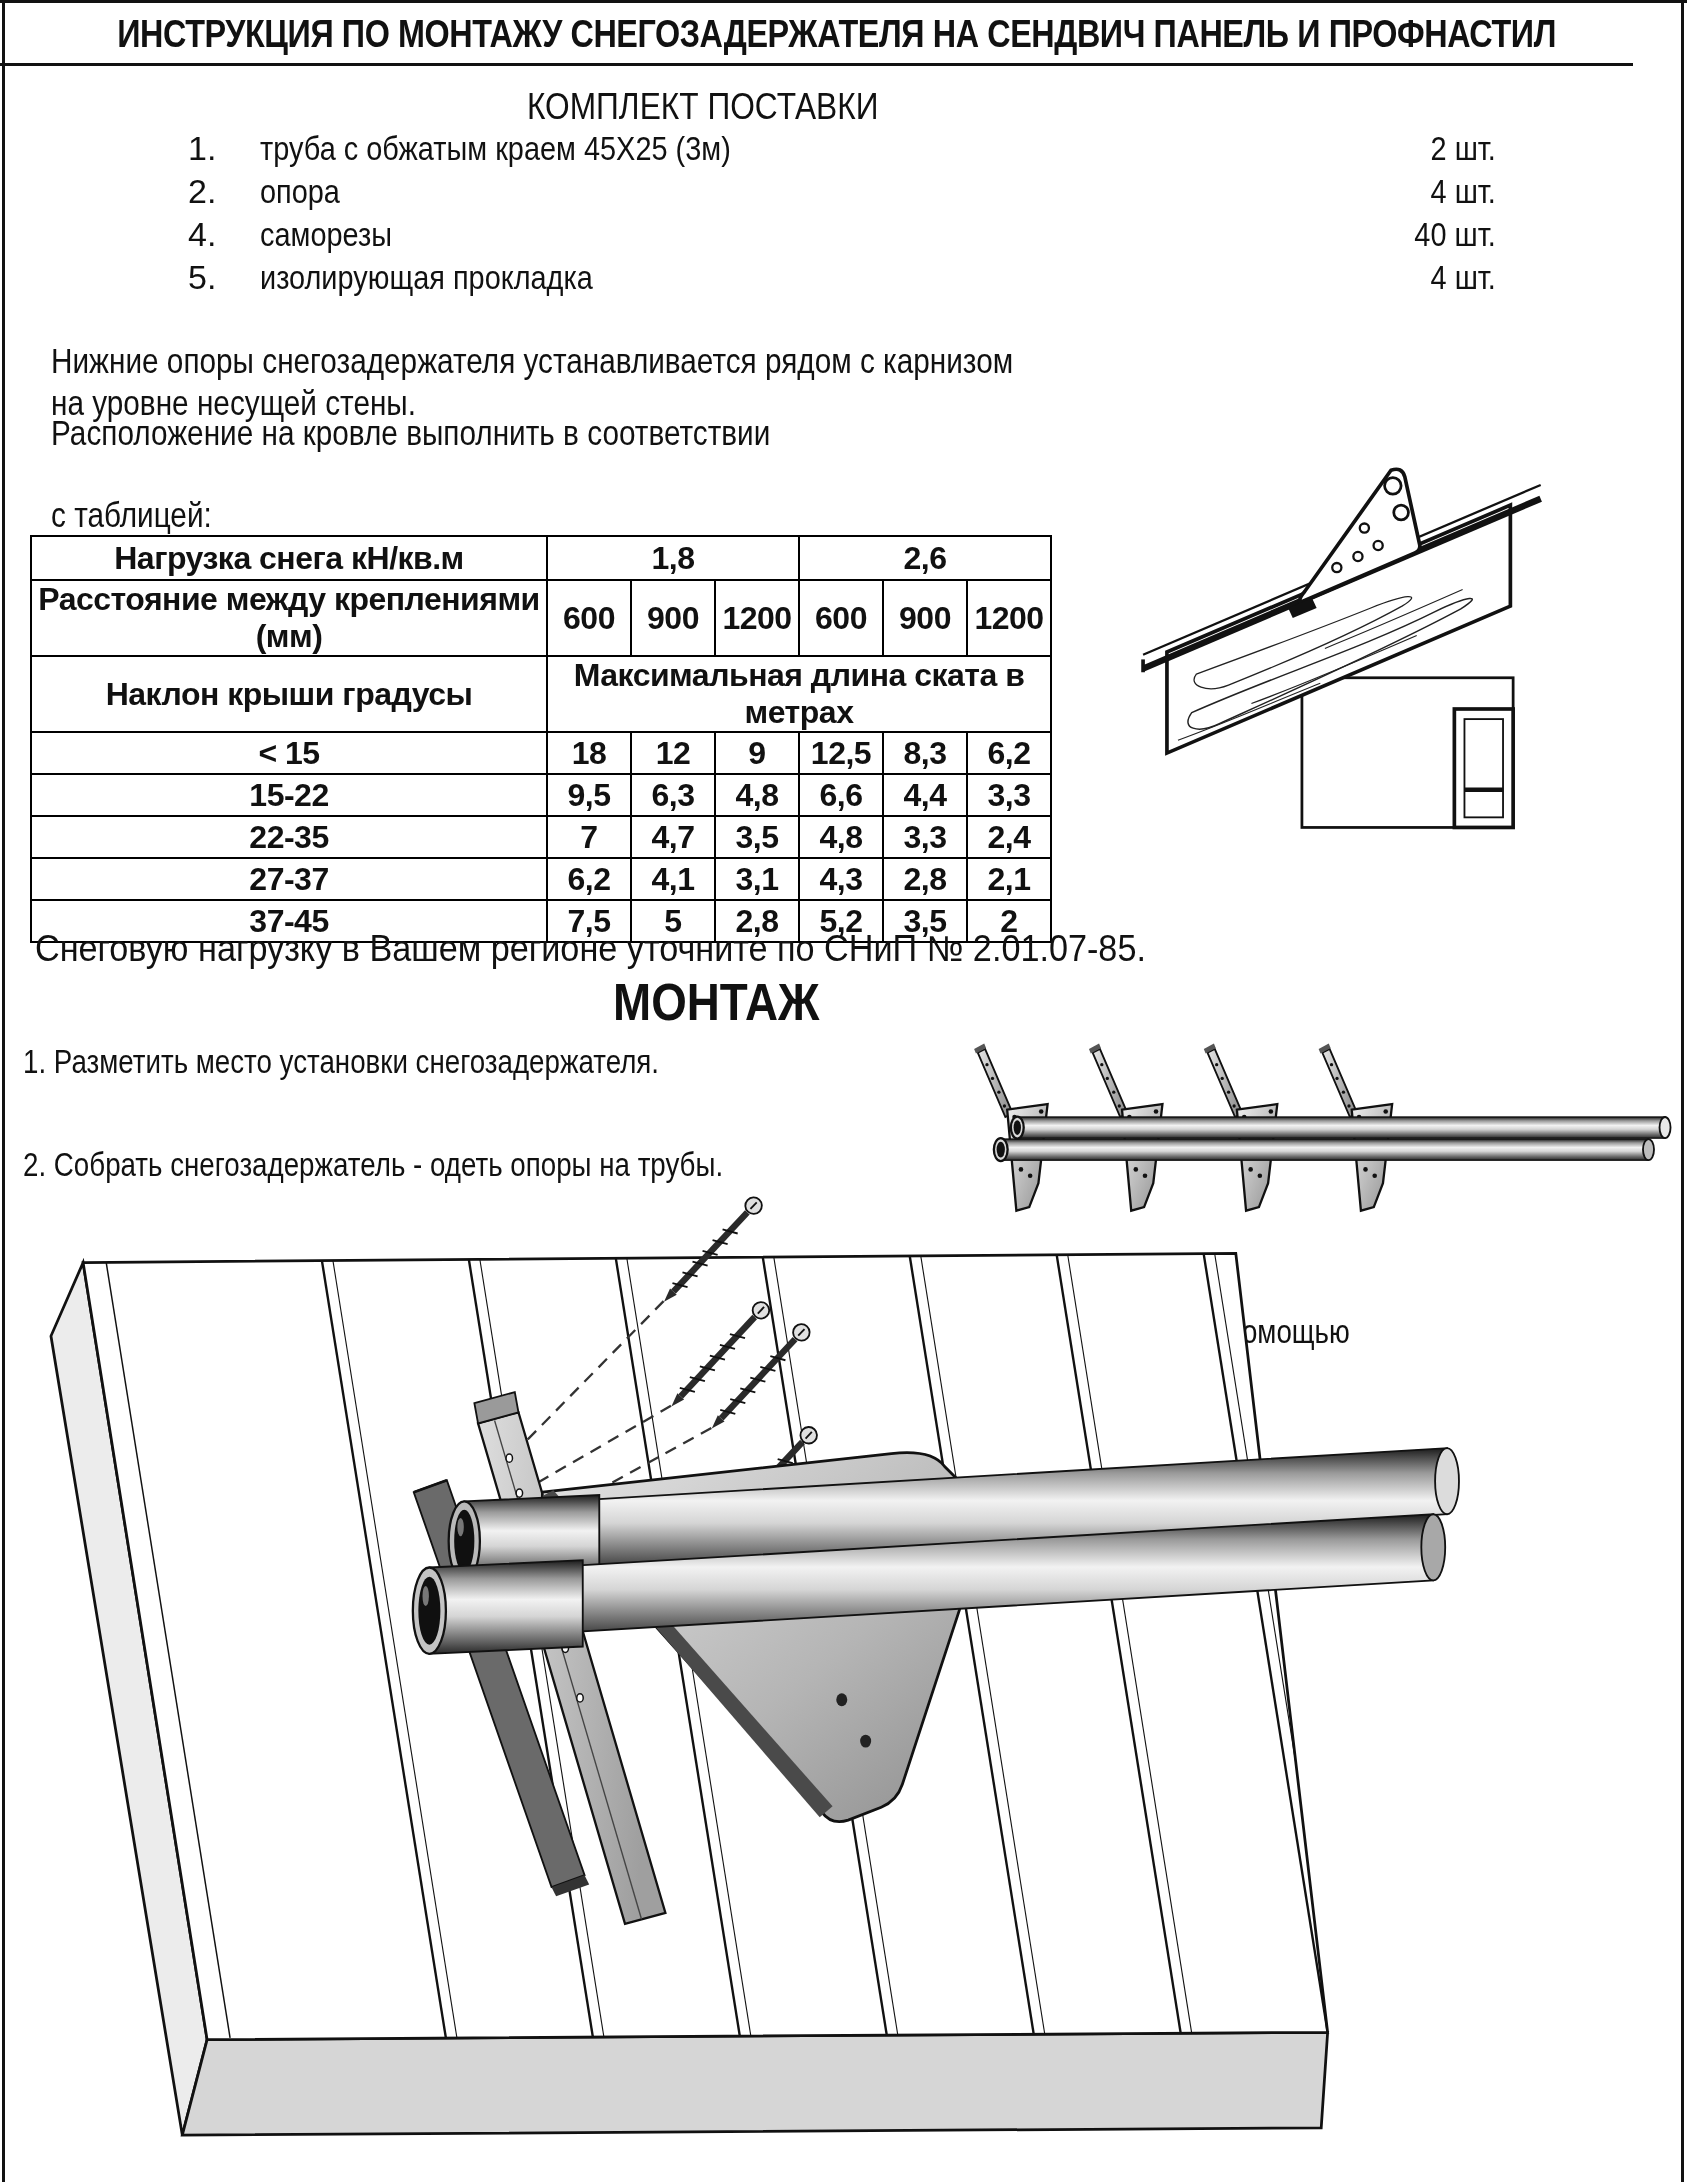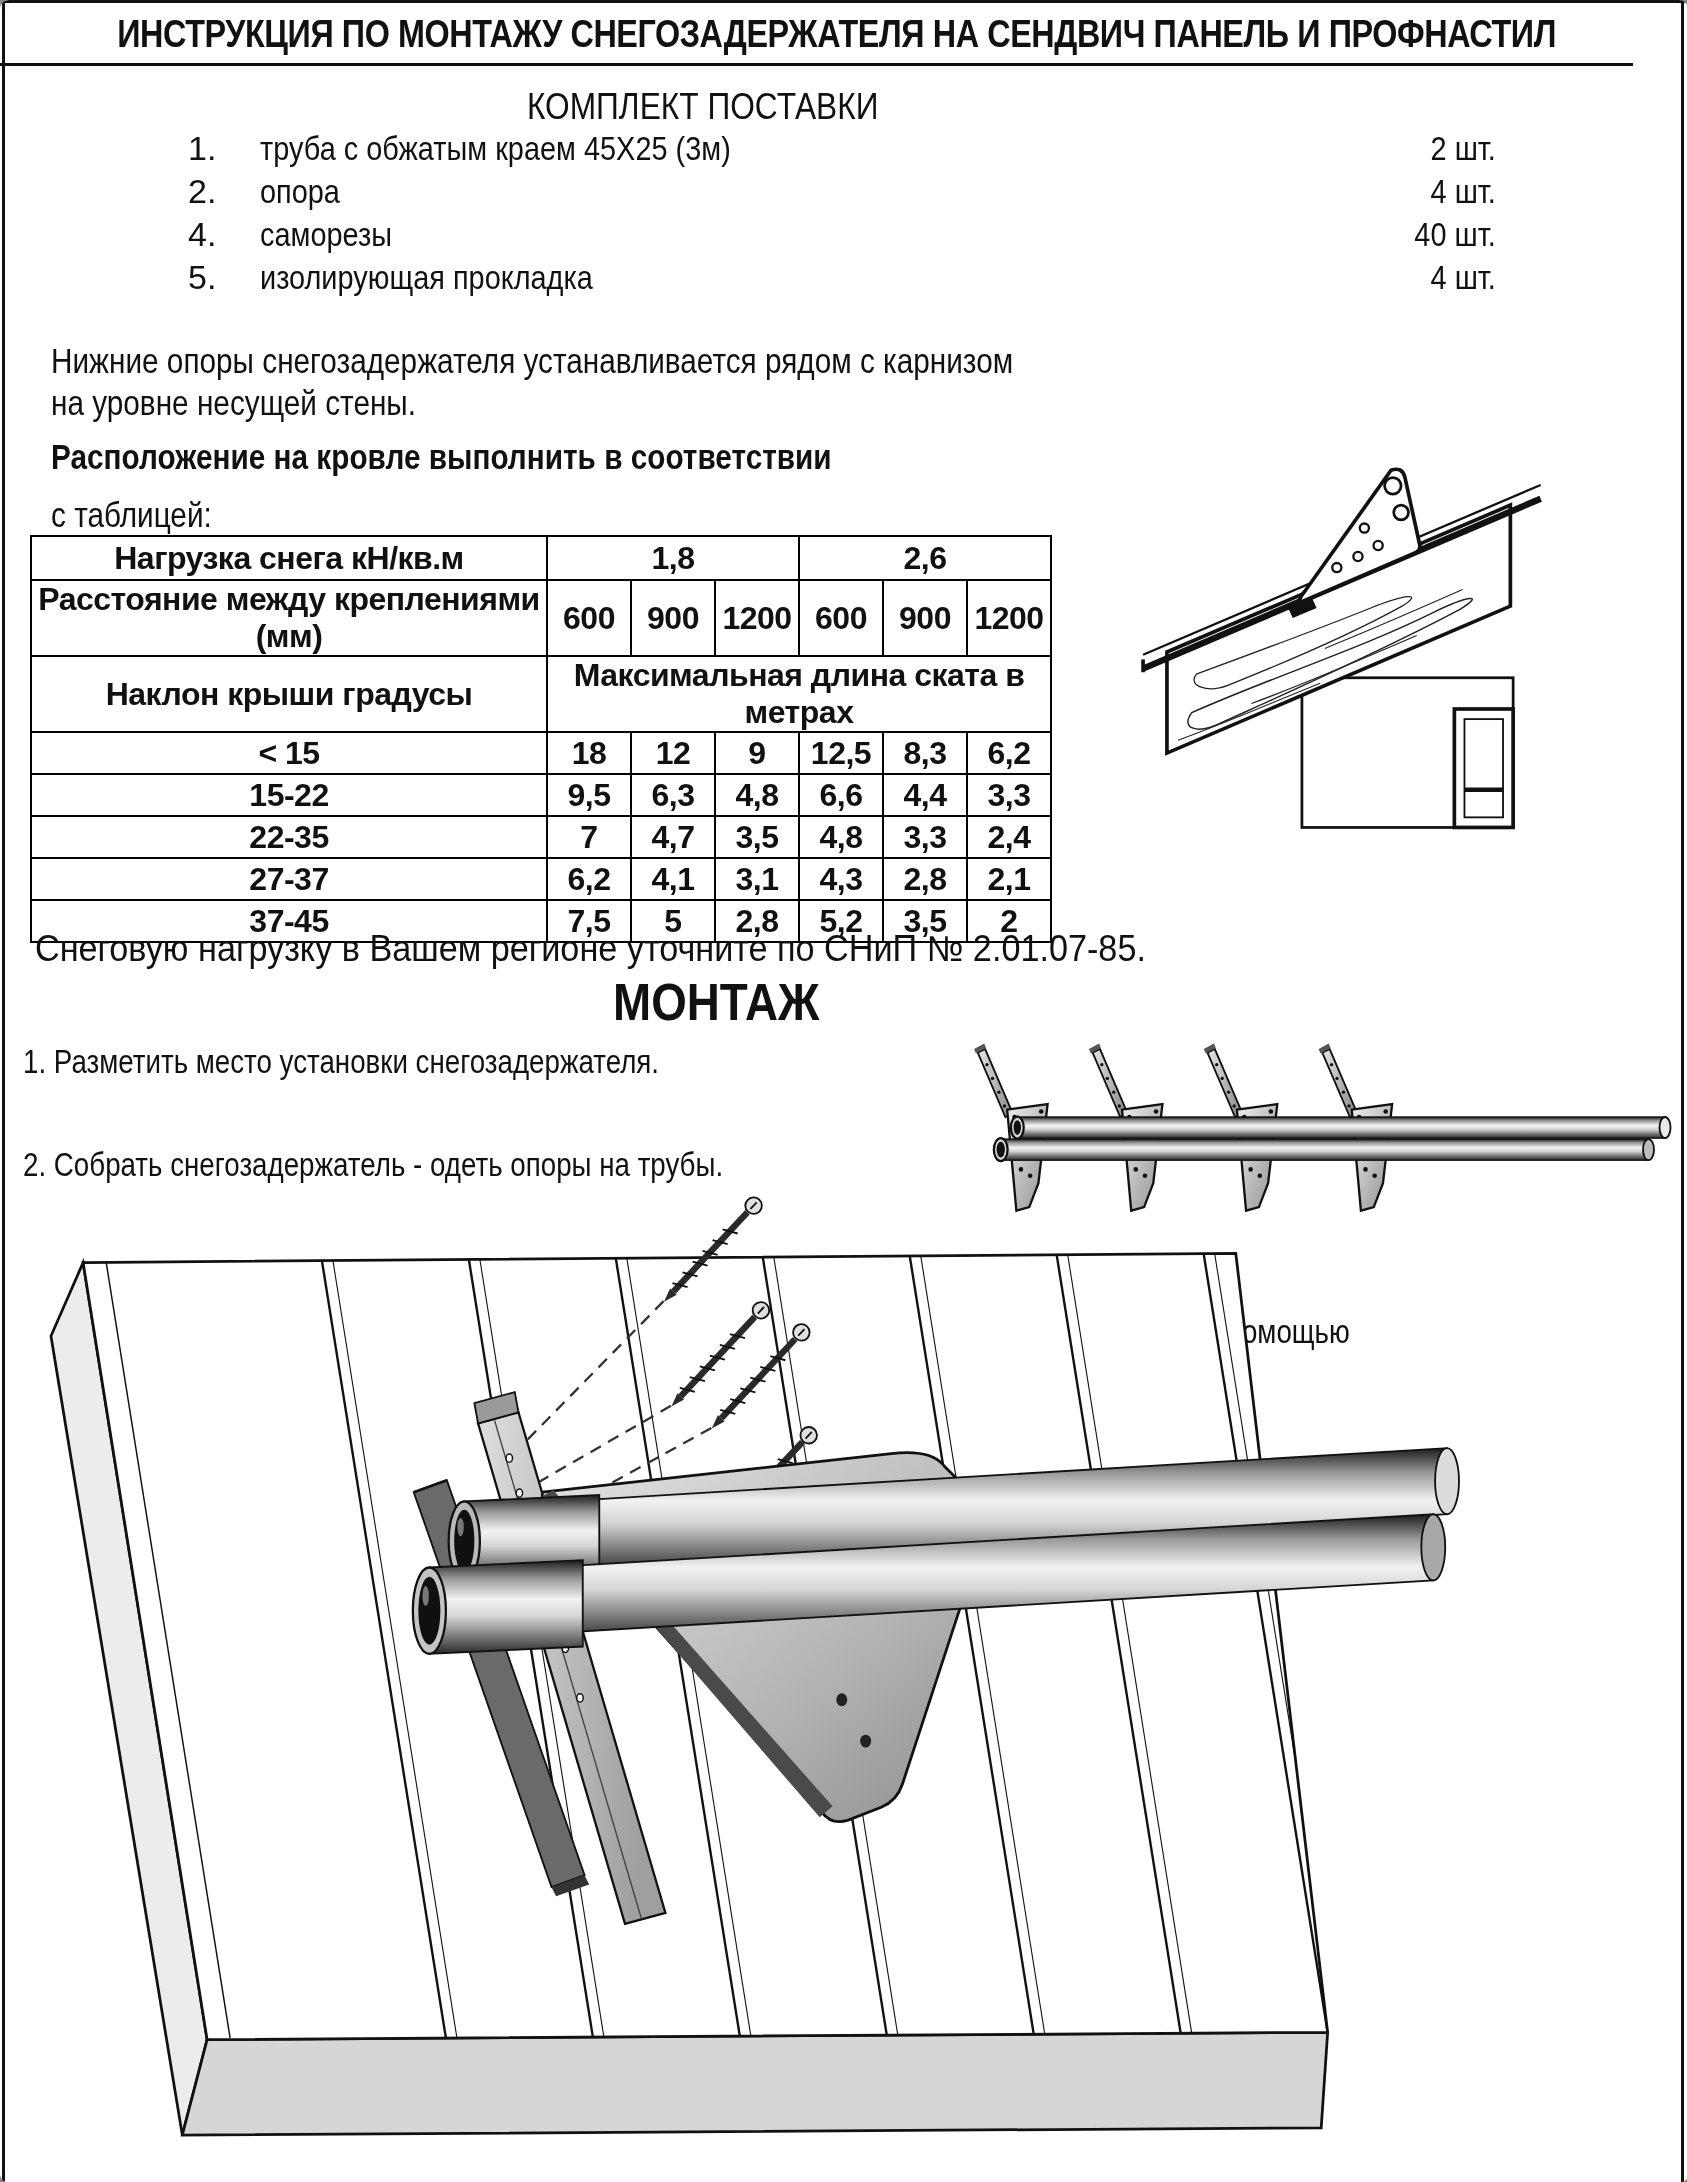--- a/index.html
+++ b/index.html
@@ -1,17 +1,17 @@
 <!DOCTYPE html>
 <html style="font-size:14.7px"><head>
 <meta charset="utf-8">
 <style>
   html,body{margin:0;padding:0;background:#888;}
   #page{position:relative;width:1688px;height:2183px;background:#fff;
-        font-family:"Liberation Sans","DejaVu Sans",sans-serif;color:#111;overflow:hidden;border-radius:9px;}
+        font-family:"Liberation Sans","DejaVu Sans",sans-serif;color:#111;overflow:hidden;}
   .abs{position:absolute;}
   .rule{position:absolute;background:#111;}
   .cx{transform:scaleX(0.85);transform-origin:left center;display:inline-block;white-space:nowrap;}
   .cxc{transform:scaleX(0.88);transform-origin:center center;display:inline-block;white-space:nowrap;}
   .cxr{transform:scaleX(0.85);transform-origin:right center;display:inline-block;white-space:nowrap;}
 
   .title-box{left:11px;top:13px;width:1653px;height:48px;overflow:visible;}
   .title-inner{width:1938px;transform:scaleX(0.852);transform-origin:left top;
                text-align:center;font-size:38px;font-weight:bold;letter-spacing:-0.5px;}
 
@@ -74,21 +74,21 @@
     <span class="kit-qty"><span class="cxr">40 шт.</span></span>
   </div>
   <div class="abs kit-row" style="top:256px;">
     <span class="kit-num">5.</span>
     <span class="kit-label"><span class="cx">изолирующая прокладка</span></span>
     <span class="kit-qty"><span class="cxr">4 шт.</span></span>
   </div>
 
   <div class="abs intro-line" style="top:340px;"><span class="cx">Нижние опоры снегозадержателя устанавливается рядом с карнизом</span></div>
   <div class="abs intro-line" style="top:382px;"><span class="cx">на уровне несущей стены.</span></div>
-  <div class="abs intro-line" style="top:436px;font-weight:bold;"><span class="cx">Расположение на кровле выполнить в соответствии</span></div>
+  <div class="abs intro-line" style="top:412px;"><span class="cx">Расположение на кровле выполнить в соответствии</span></div>
   <div class="abs intro-line" style="top:494px;"><span class="cx">с таблицей:</span></div>
 
   <table class="snow">
     <colgroup>
       <col style="width:516px;">
         <col style="width:84px;">
         <col style="width:84px;">
         <col style="width:84px;">
       <col style="width:84px;">
         <col style="width:84px;">

